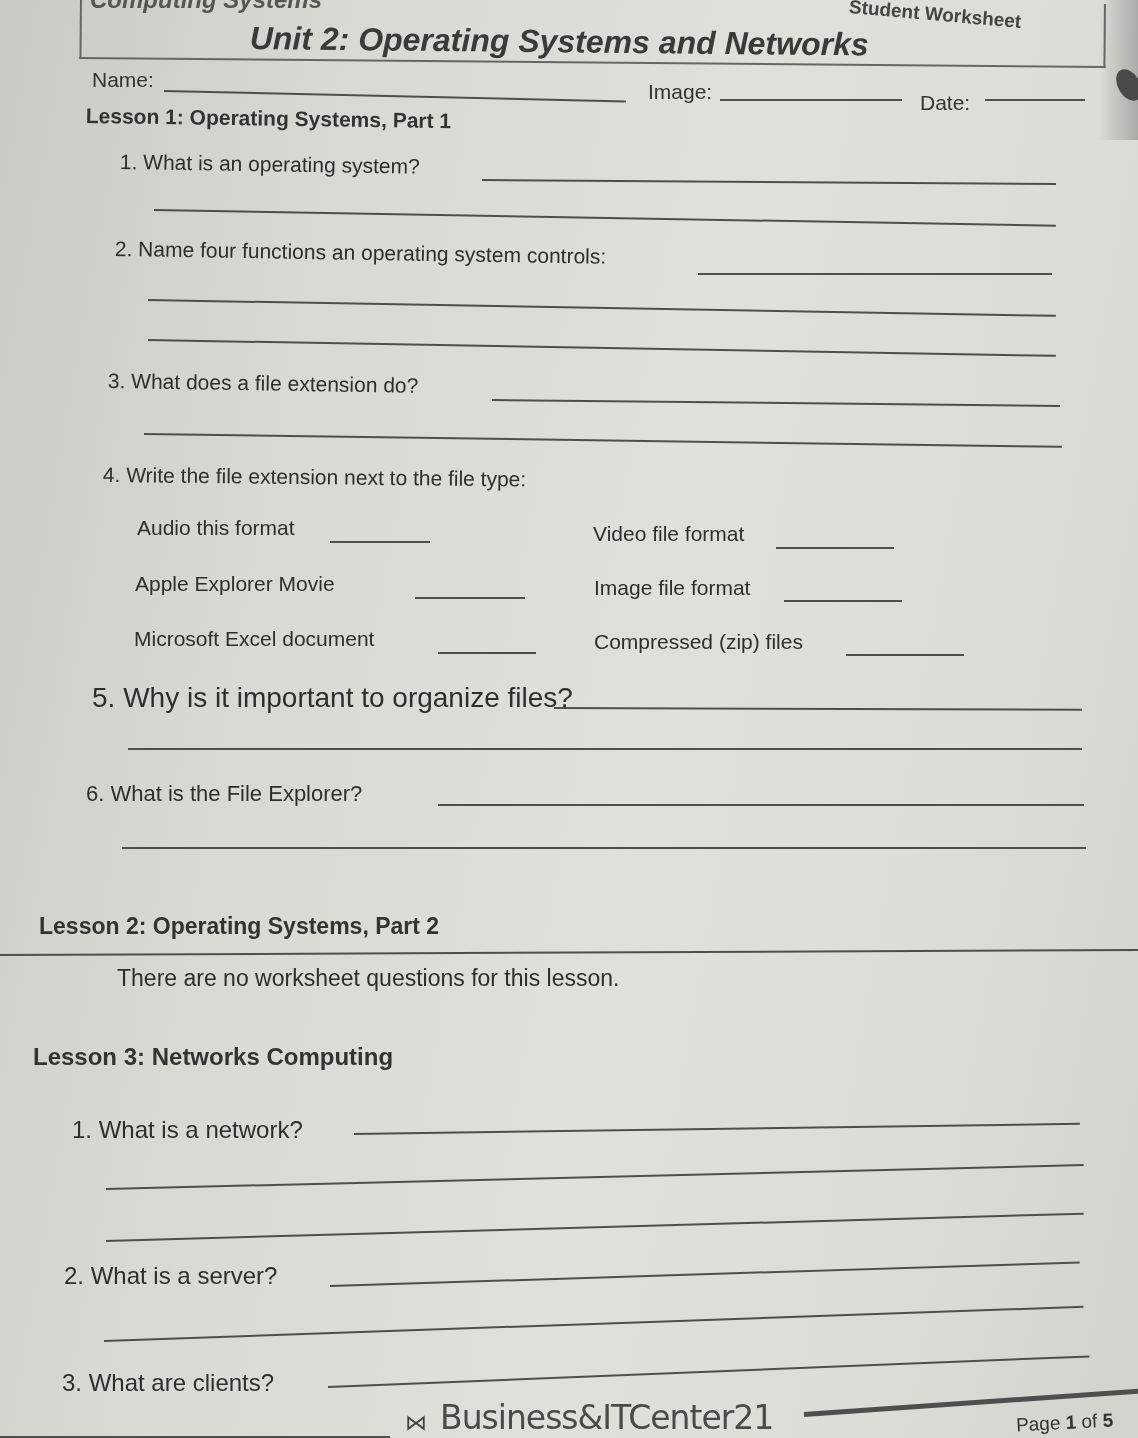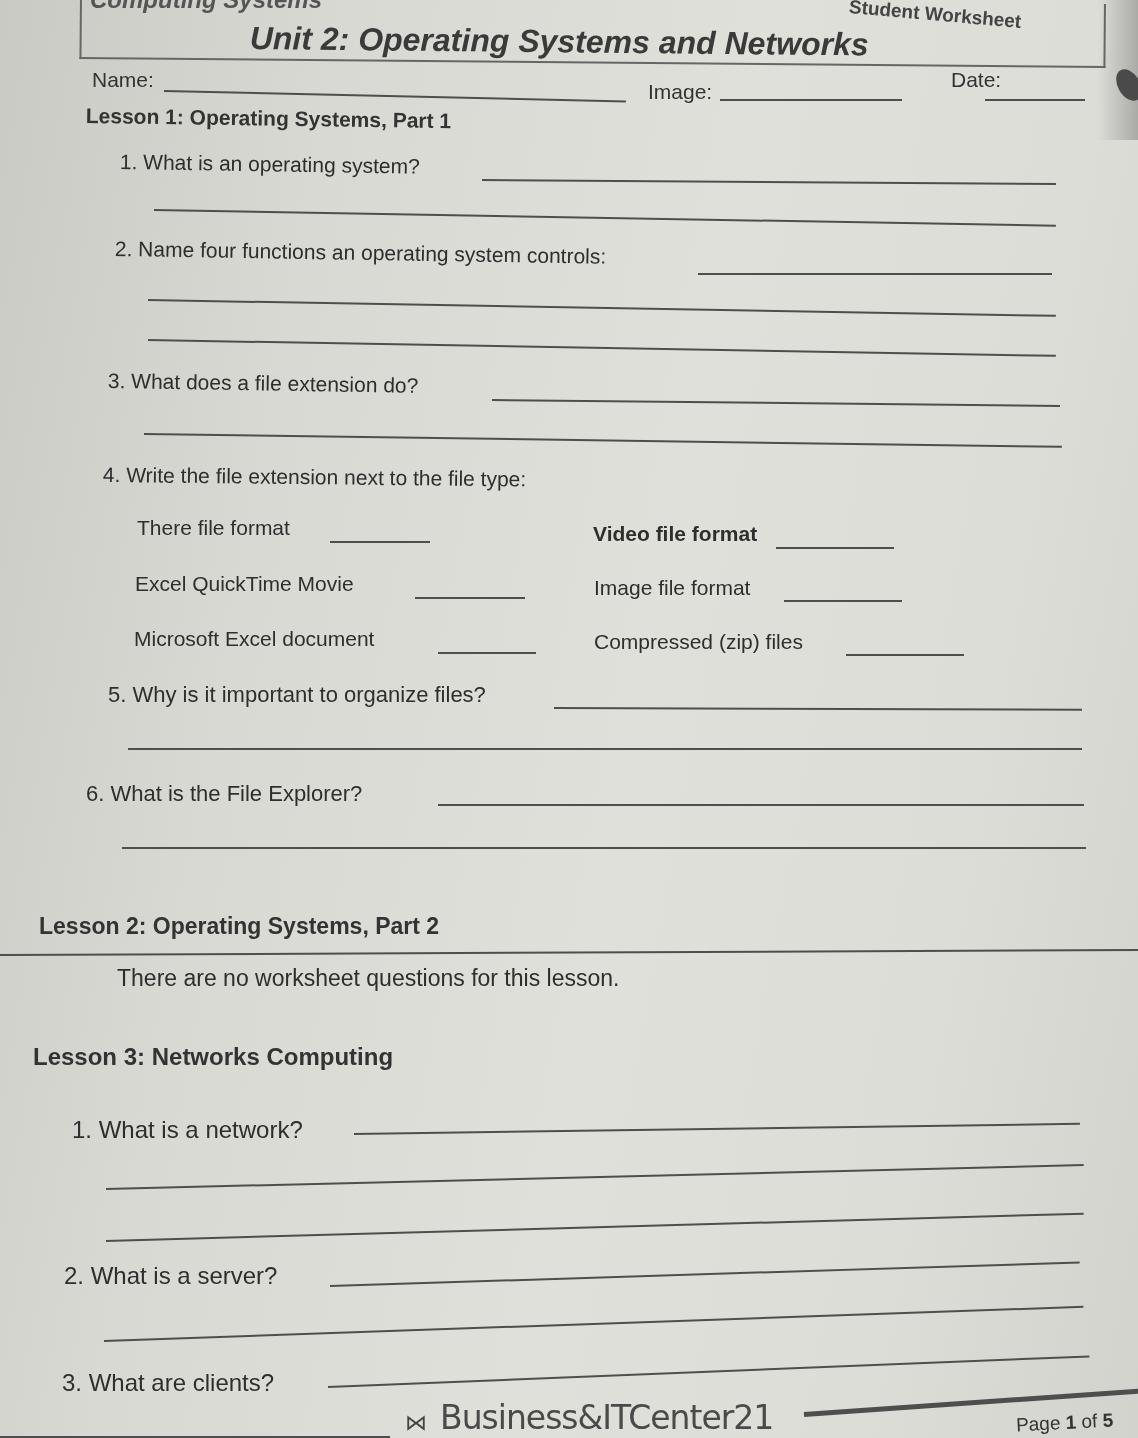--- a/index.html
+++ b/index.html
@@ -100,21 +100,21 @@
 
 <div class="header-box"></div>
 <div class="abs top-left">Computing Systems</div>
 <div class="abs top-right">Student Worksheet</div>
 <div class="abs unit-title">Unit 2: Operating Systems and Networks</div>
 
 <div class="abs label" style="left:92px; top:68px;">Name:</div>
 <div class="line" style="left:164px; top:90px; width:462px; transform:rotate(1.3deg);"></div>
 <div class="abs label" style="left:648px; top:80px;">Image:</div>
 <div class="line" style="left:720px; top:99px; width:182px;"></div>
-<div class="abs label" style="left:920px; top:68px;margin-left:31px;">Date:</div>
+<div class="abs label" style="left:920px; top:91px;">Date:</div>
 <div class="line" style="left:985px; top:99px; width:100px;"></div>
 
 <div class="abs lesson" style="left:86px; top:104px; font-size:21px; transform:rotate(0.8deg); transform-origin:left top;">Lesson 1: Operating Systems, Part 1</div>
 
 <div class="abs q" style="left:120px; top:150px; font-size:21px; transform:rotate(0.9deg); transform-origin:left top;">
   <span>1.</span>
   <span>What is an operating system?</span>
 </div>
 <div class="line" style="left:482px; top:179px; width:574px; transform:rotate(0.4deg);"></div>
 <div class="line" style="left:154px; top:209px; width:902px; transform:rotate(1deg);"></div>
@@ -132,36 +132,36 @@
   <span>What does a file extension do?</span>
 </div>
 <div class="line" style="left:492px; top:399px; width:568px; transform:rotate(0.6deg);"></div>
 <div class="line" style="left:144px; top:433px; width:918px; transform:rotate(0.8deg);"></div>
 
 <div class="abs q" style="left:103px; top:463px; font-size:21px; transform:rotate(0.6deg); transform-origin:left top;">
   <span>4.</span>
   <span>Write the file extension next to the file type:</span>
 </div>
 
-<div class="abs q" style="left:137px; top:516px; font-size:21px;">There file format</div>
+<div class="abs q" style="left:137px; top:516px; font-size:21px;">Audio this format</div>
 <div class="blank" style="left:330px; top:541px; width:100px;"></div>
-<div class="abs q" style="left:593px; top:522px; font-size:21px;font-weight:bold;">Video file format</div>
+<div class="abs q" style="left:593px; top:522px; font-size:21px;">Video file format</div>
 <div class="blank" style="left:776px; top:547px; width:118px;"></div>
 
-<div class="abs q" style="left:135px; top:572px; font-size:21px;">Excel QuickTime Movie</div>
+<div class="abs q" style="left:135px; top:572px; font-size:21px;">Apple Explorer Movie</div>
 <div class="blank" style="left:415px; top:597px; width:110px;"></div>
 <div class="abs q" style="left:594px; top:576px; font-size:21px;">Image file format</div>
 <div class="blank" style="left:784px; top:600px; width:118px;"></div>
 
 <div class="abs q" style="left:134px; top:627px; font-size:21px;">Microsoft Excel document</div>
 <div class="blank" style="left:438px; top:652px; width:98px;"></div>
 <div class="abs q" style="left:594px; top:630px; font-size:21px;">Compressed (zip) files</div>
 <div class="blank" style="left:846px; top:654px; width:118px;"></div>
 
-<div class="abs q" style="left:108px; top:682px; font-size:22px;">
+<div class="abs q" style="left:92px; top:682px; font-size:28px;">
   <span>5.</span>
   <span>Why is it important to organize files?</span>
 </div>
 <div class="line" style="left:554px; top:707px; width:528px; transform:rotate(0.2deg);"></div>
 <div class="line" style="left:128px; top:748px; width:954px;"></div>
 
 <div class="abs q" style="left:86px; top:781px; font-size:22px;">
   <span>6.</span>
   <span>What is the File Explorer?</span>
 </div>

